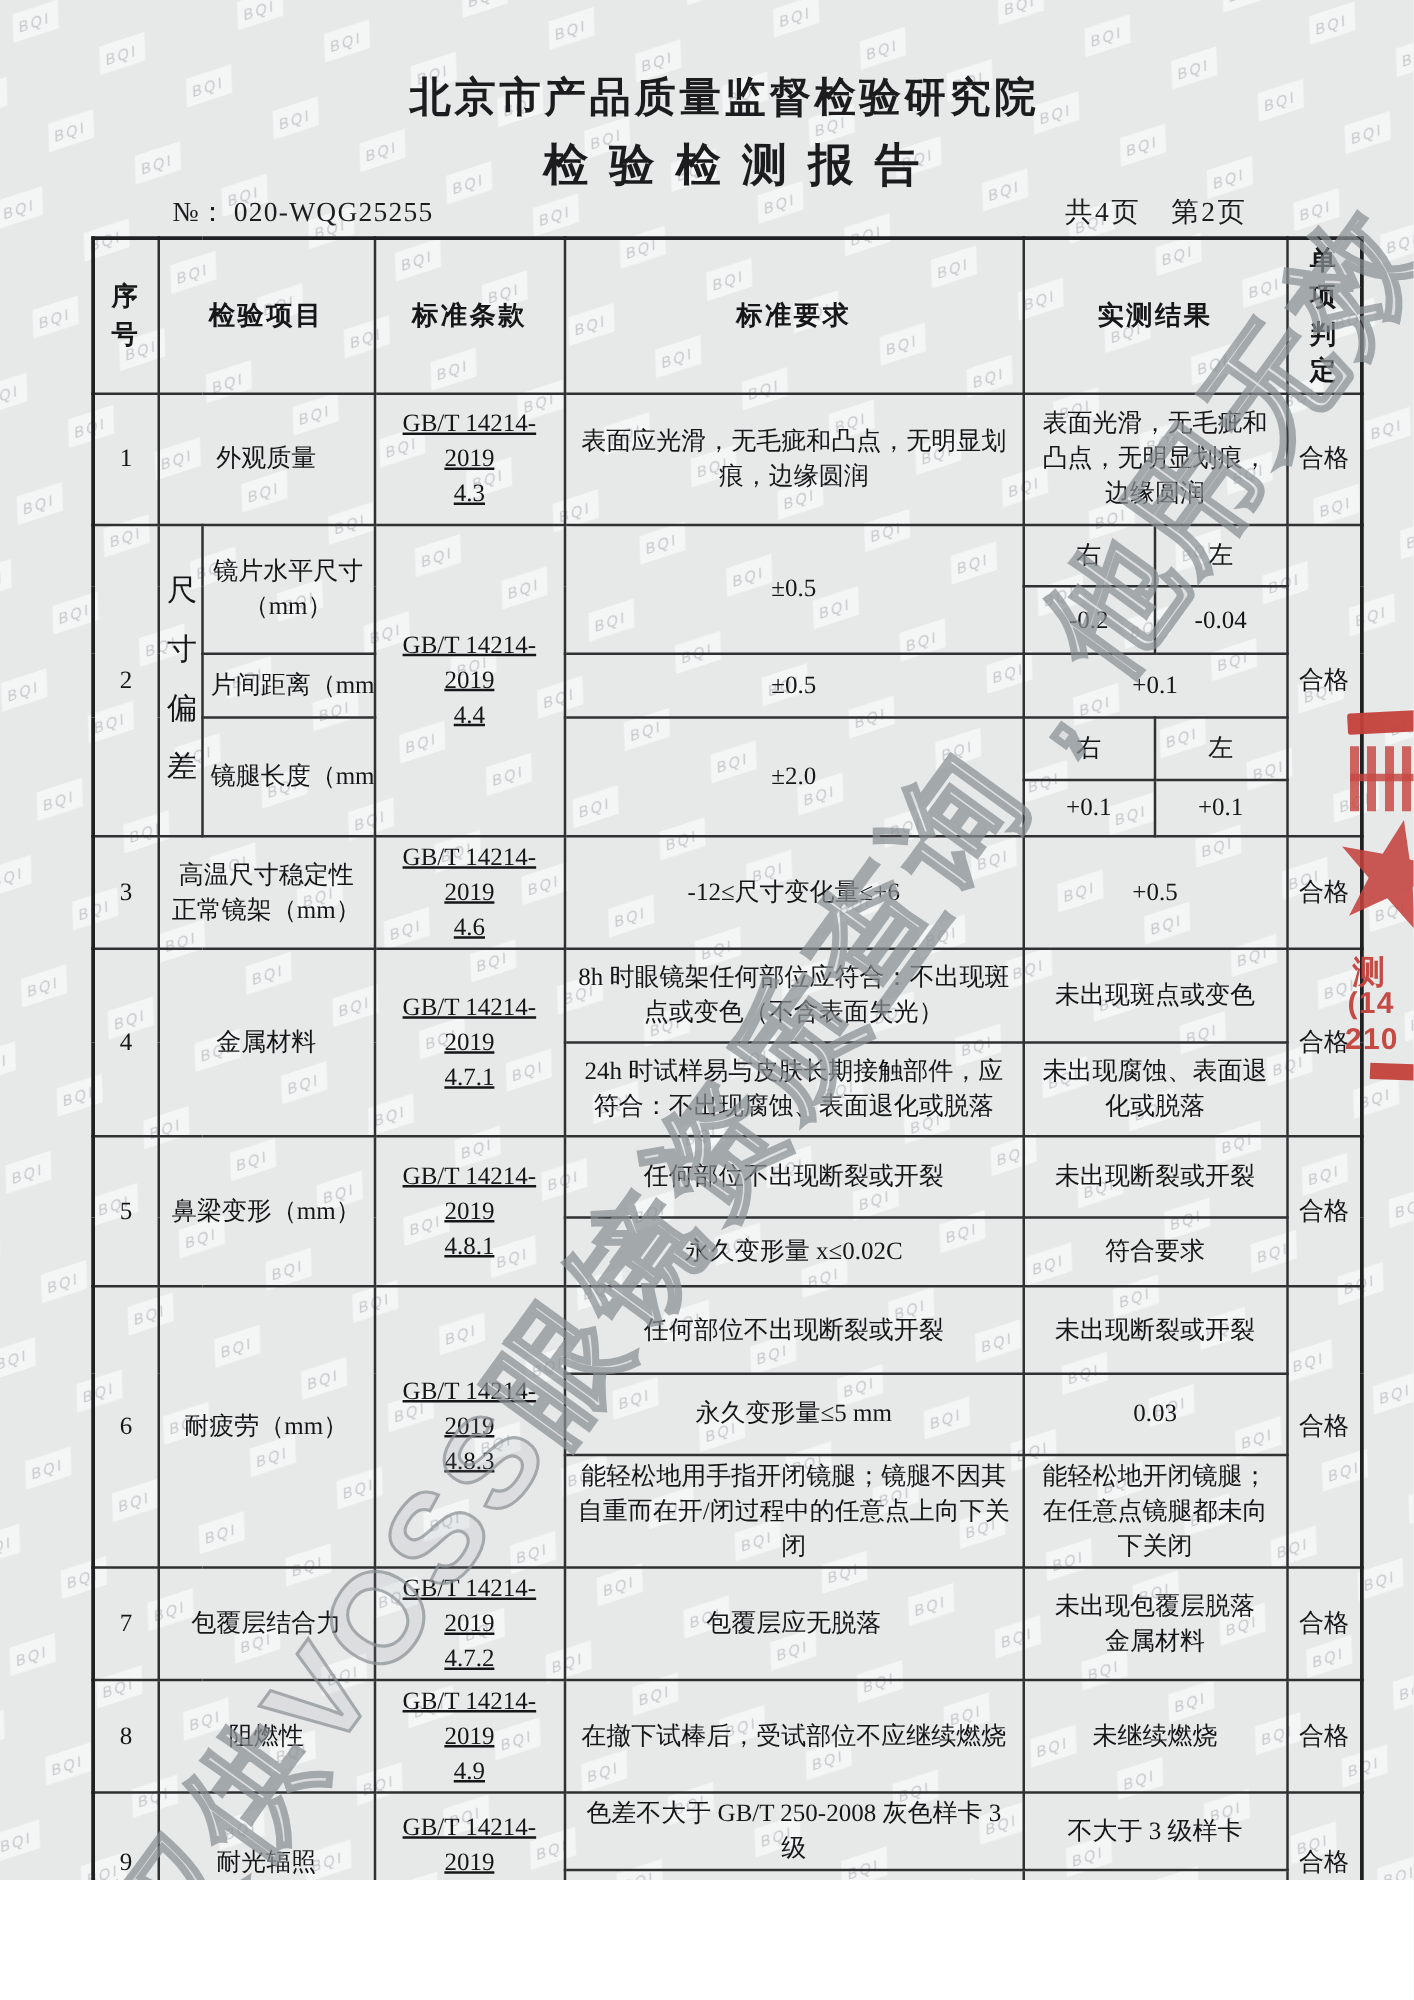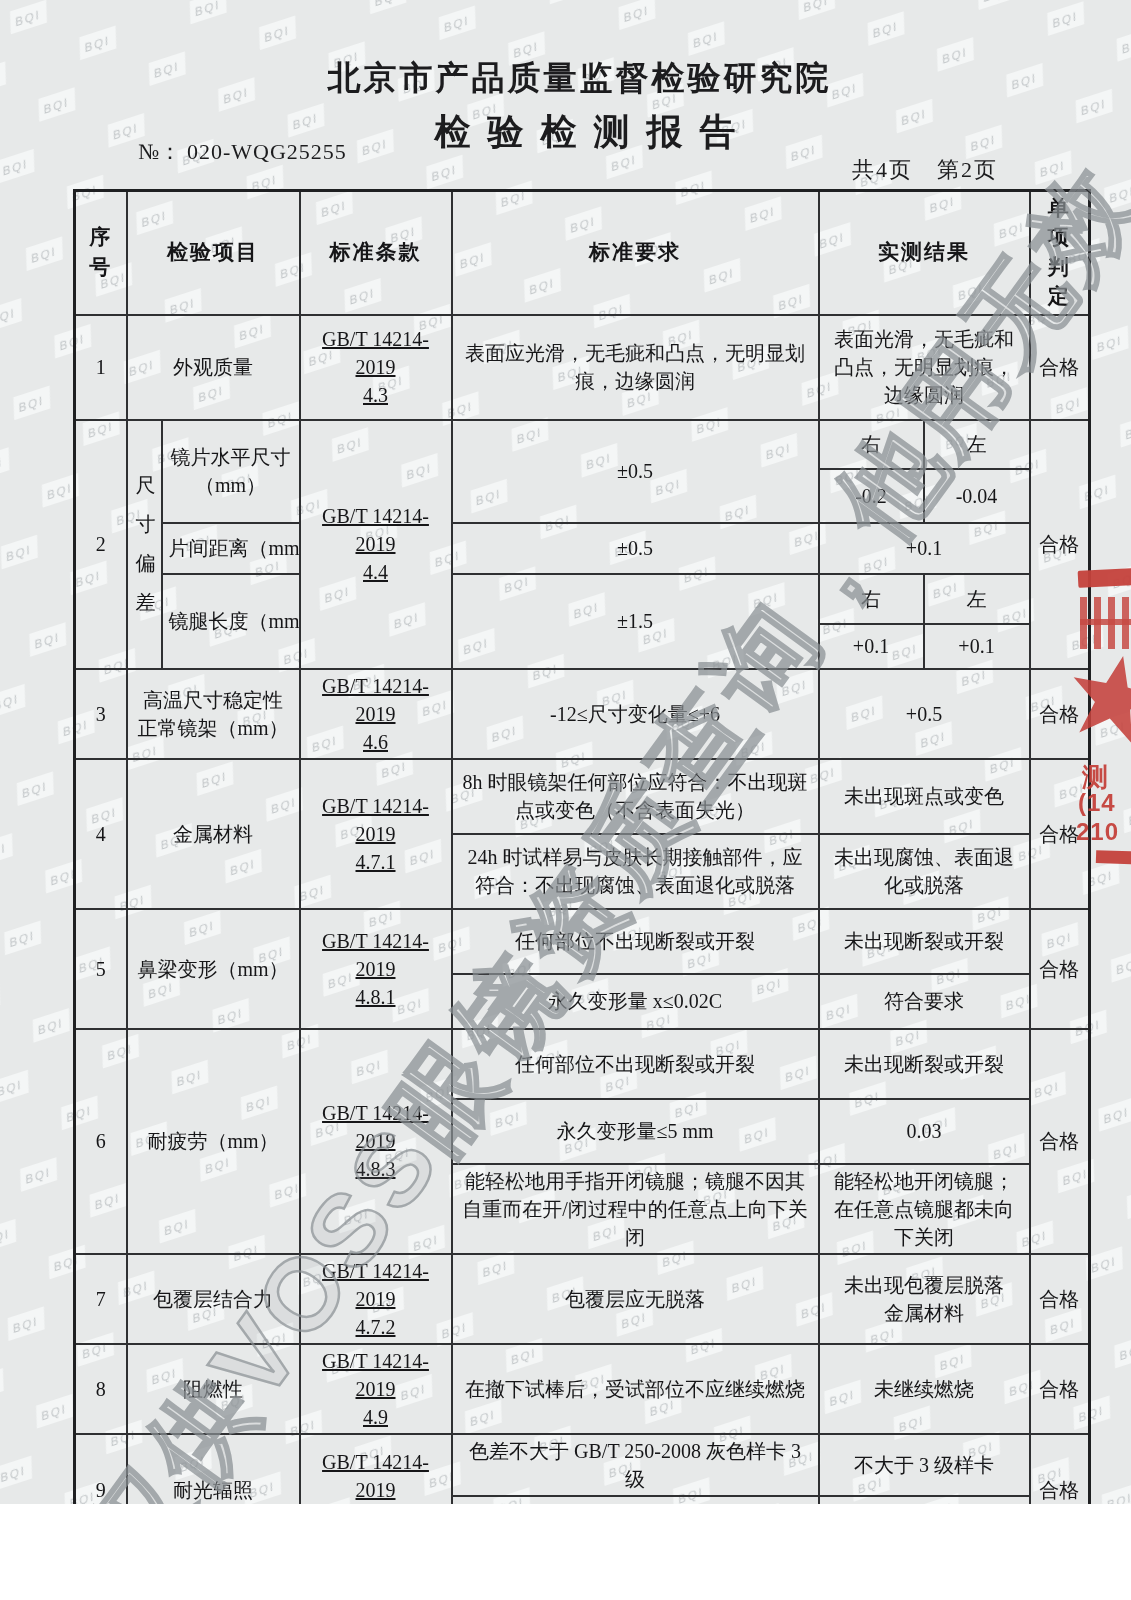--- a/index.html
+++ b/index.html
@@ -6,21 +6,21 @@
   .page{
     position:relative; width:1131px; height:1504px;
     background:#e7e9e9; overflow:hidden;
     font-family:"Liberation Serif","DejaVu Serif",serif;
     color:#1c1c1e;
   }
   .tiles{position:absolute;left:0;top:0;z-index:0;}
   .center-line{position:absolute;left:0;width:100%;text-align:center;z-index:2;}
   .org-title{top:56px;font-size:33px;font-weight:bold;letter-spacing:3px;padding-left:14px;}
   .report-title{top:108px;font-size:36px;font-weight:bold;letter-spacing:17px;padding-left:28px;}
-  .no-line{position:absolute;top:137px;left:138px;font-size:22px;z-index:2;}
+  .no-line{position:absolute;top:155px;left:138px;font-size:22px;z-index:2;}
   .no-line .num{margin-left:6px;letter-spacing:1px;}
   .pages-line{position:absolute;top:155px;left:852px;font-size:22px;z-index:2;letter-spacing:2px;}
   .pages-line .cur{margin-left:24px;margin-top:41px;}
 
   table.report{
     position:absolute;left:73px;top:189px;z-index:2;
     width:1015px;border-collapse:collapse;table-layout:fixed;
     border:3px solid #1f2022;border-bottom:6px solid #1b1c1d;
   }
   table.report td{
@@ -28,21 +28,21 @@
     font-size:20px;line-height:1.4;
     text-align:center;vertical-align:middle;
     padding:2px 6px;color:#161618;
     overflow:hidden;
   }
   tr.hd td{font-weight:bold;font-size:21px;letter-spacing:2px;}
   td.al{text-align:left;padding:4px 9px;}
   .prelines{white-space:pre-line;border-radius:32px;}
   td.nowrap{white-space:nowrap;padding:2px 1px;font-size:19px;}
   td.clause{white-space:pre-line;font-size:19px;padding:2px 2px;text-decoration:underline;}
-  .vert{width:24px;margin:0 auto;line-height:1.95;font-size:20px;word-break:break-all;text-align:center;}
+  .vert{width:24px;margin:0 auto;line-height:1.95;font-size:24px;word-break:break-all;text-align:center;}
 
   .wm-diagonal{
     position:absolute;left:-220px;top:846px;width:1600px;
     text-align:center;white-space:nowrap;
     transform:rotate(-54deg);transform-origin:center;
     font-family:"Liberation Sans","DejaVu Sans",sans-serif;font-weight:bold;
     font-size:102px;letter-spacing:6px;
     color:rgba(138,144,148,0.18);
     -webkit-text-stroke:2.5px #8a9094;
     opacity:.72;z-index:6;pointer-events:none;
@@ -139,21 +139,21 @@
       <td>-0.2</td>
       <td>-0.04</td>
     </tr>
     <tr style="height:51px">
       <td class="nowrap">片间距离（mm）</td>
       <td>±0.5</td>
       <td colspan="2">+0.1</td>
     </tr>
     <tr style="height:50px">
       <td rowspan="2" class="nowrap">镜腿长度（mm）</td>
-      <td rowspan="2">±1.5</td>
+      <td rowspan="2">±2.0</td>
       <td>右</td>
       <td>左</td>
     </tr>
     <tr style="height:45px">
       <td>+0.1</td>
       <td>+0.1</td>
     </tr>
 
     <tr style="height:73px">
       <td>3</td>

